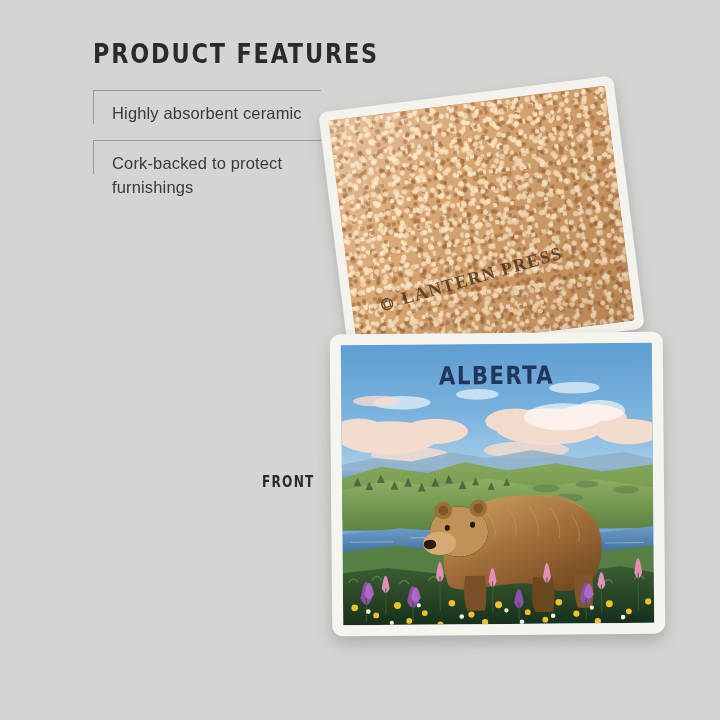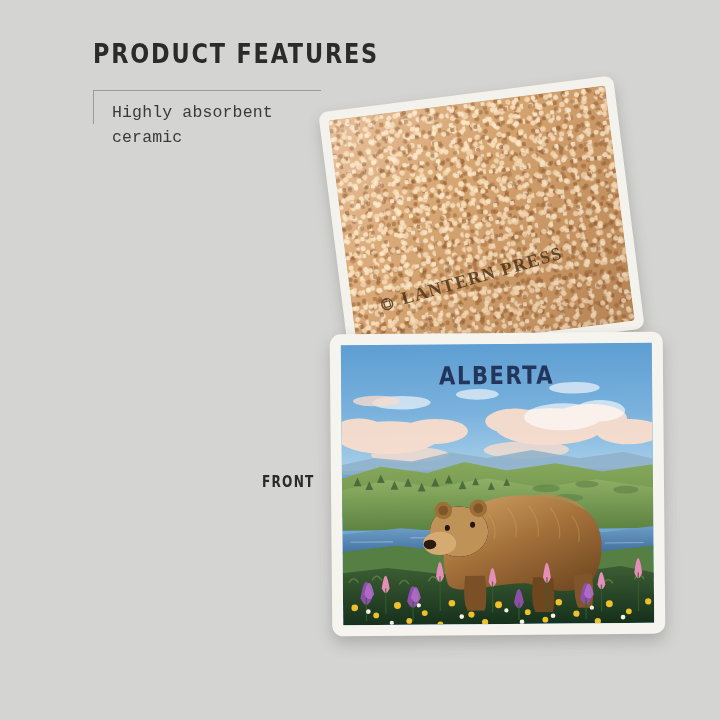--- a/index.html
+++ b/index.html
@@ -58,21 +58,21 @@
   }
   .feature-tick {
     position: absolute;
     left: 0;
     top: 0;
     width: 1px;
     height: 34px;
     background: #9a9a98;
   }
   .feature-text {
-    font-family: Liberation Mono, monospace;
+    font-family: Liberation Sans, sans-serif;
     font-size: 16.5px;
     line-height: 1.47;
     color: #3a3a38;
     letter-spacing: 0.15px;
   }
 
   
   .side-label {
     position: absolute;
     font-family: "DejaVu Sans Condensed", "Liberation Sans Narrow", "Liberation Sans", sans-serif;
@@ -210,20 +210,25 @@
 
   <div id="features">
     <div id="features-title">PRODUCT FEATURES</div>
 
     <div class="feature-item">
       <span class="feature-rule"></span>
       <span class="feature-tick"></span>
       <div class="feature-text">Highly absorbent ceramic</div>
     </div>
 
+    <div class="feature-item">
+      <span class="feature-rule"></span>
+      <span class="feature-tick"></span>
+      <div class="feature-text">Cork-backed to protect furnishings</div>
+    </div>
 
   </div>
 
   <div class="side-label" id="label-back">BACK</div>
   <div class="side-label" id="label-front">FRONT</div>
 
   <div id="coaster-back">
     <div class="cork-face">
       <div class="cork-shade"></div>
       <div id="cork-brand">

